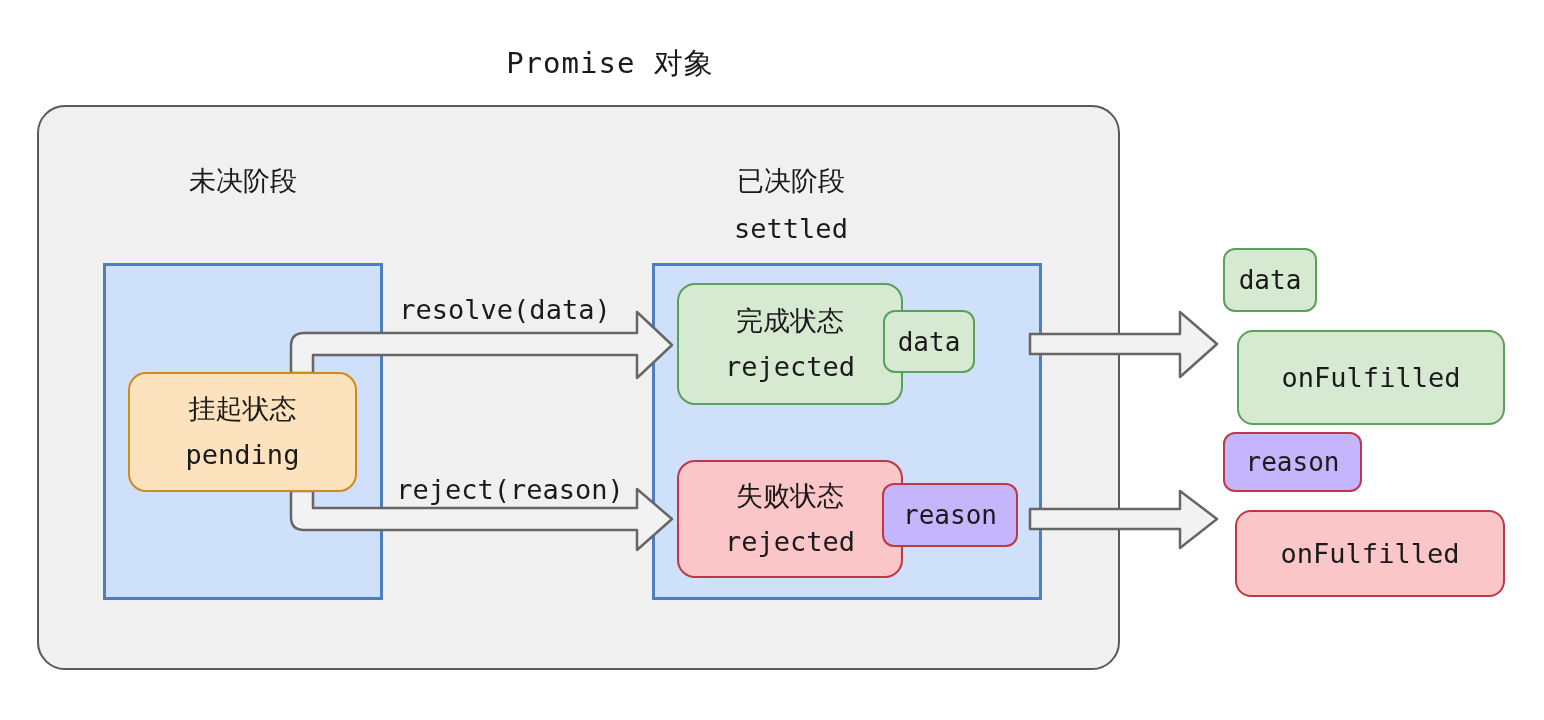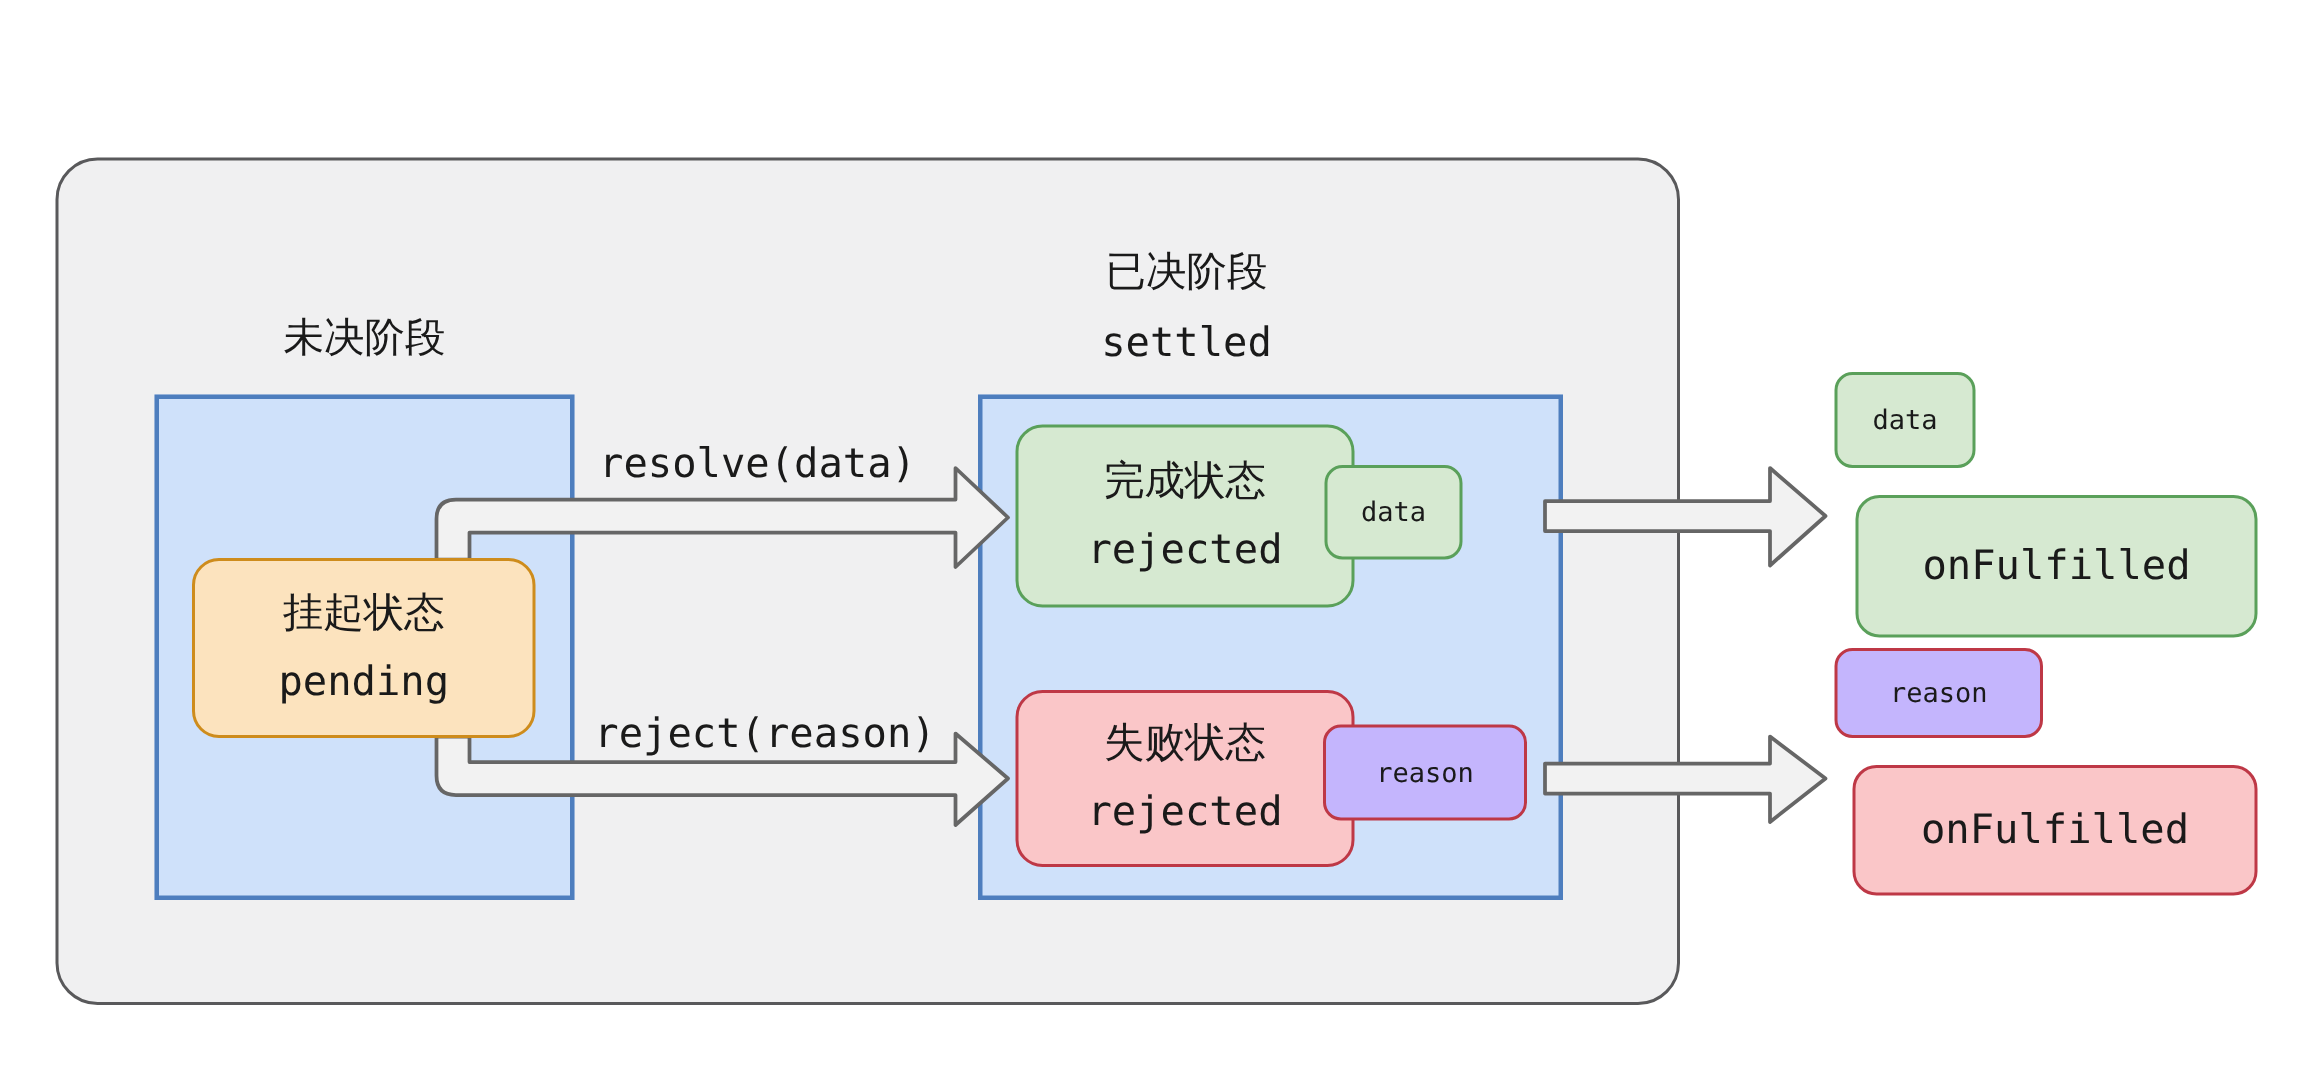--- a/index.html
+++ b/index.html
@@ -24,21 +24,21 @@
   }
 
   .container-box {
     left: 37px; top: 105px; width: 1083px; height: 565px;
     background: #f0f0f1;
     border: 2px solid #59595b;
     border-radius: 28px;
   }
 
   .stage-heading { text-align: center; font-size: 27px; }
-  .h-unsettled-zh { left: 103px; top: 163px; width: 280px; margin-top: 44px; }
+  .h-unsettled-zh { left: 103px; top: 163px; width: 280px; }
   .h-unsettled-en { left: 103px; top: 213px; width: 280px; }
   .h-settled-zh   { left: 651px; top: 163px; width: 280px; }
   .h-settled-en   { left: 651px; top: 213px; width: 280px; }
 
   .stage-box {
     background: #cfe1fa;
     border: 3px solid #4e7ebe;
   }
   .stage-unsettled { left: 103px; top: 263px; width: 280px; height: 337px; }
   .stage-settled   { left: 652px; top: 263px; width: 390px; height: 337px; }
@@ -60,21 +60,21 @@
     background: #d6e9d1; border: 2.5px solid #5aa05a;
   }
   .state-rejected {
     left: 677px; top: 460px; width: 226px; height: 118px;
     background: #fac6c8; border: 2.5px solid #be3846;
   }
 
   .tag {
     border-radius: 12px;
     display: flex; align-items: center; justify-content: center;
-    font-size: 18px;
+    font-size: 26px;
   }
   .tag-green { background: #d6e9d1; border: 2.5px solid #5aa05a; }
   .tag-red   { background: #c4b5fd; border: 2.5px solid #be3846; }
   .tag-data-inner    { left: 883px;  top: 310px; width: 92px;  height: 63px; }
   .tag-reason-inner  { left: 882px;  top: 483px; width: 136px; height: 64px; }
   .tag-data-right    { left: 1223px; top: 248px; width: 94px;  height: 64px; }
   .tag-reason-right  { left: 1223px; top: 432px; width: 139px; height: 60px; }
 
   .arrow-label {
     text-align: center; font-size: 27px;
@@ -95,20 +95,21 @@
   .handler-rejected {
     left: 1235px; top: 477px; width: 270px; height: 87px;
     background: #fac6c8; border: 2.5px solid #be3846;
   }
 </style>
 </head>
 <body>
 
 <div class="canvas">
 
+  <div class="abs diagram-title code">Promise 对象</div>
 
   <div class="abs container-box"></div>
 
   <div class="abs stage-heading zh h-unsettled-zh">未决阶段</div>
   <div class="abs stage-heading zh h-settled-zh">已决阶段</div>
   <div class="abs stage-heading code h-settled-en">settled</div>
 
   <div class="abs stage-box stage-unsettled"></div>
   <div class="abs stage-box stage-settled"></div>
 

